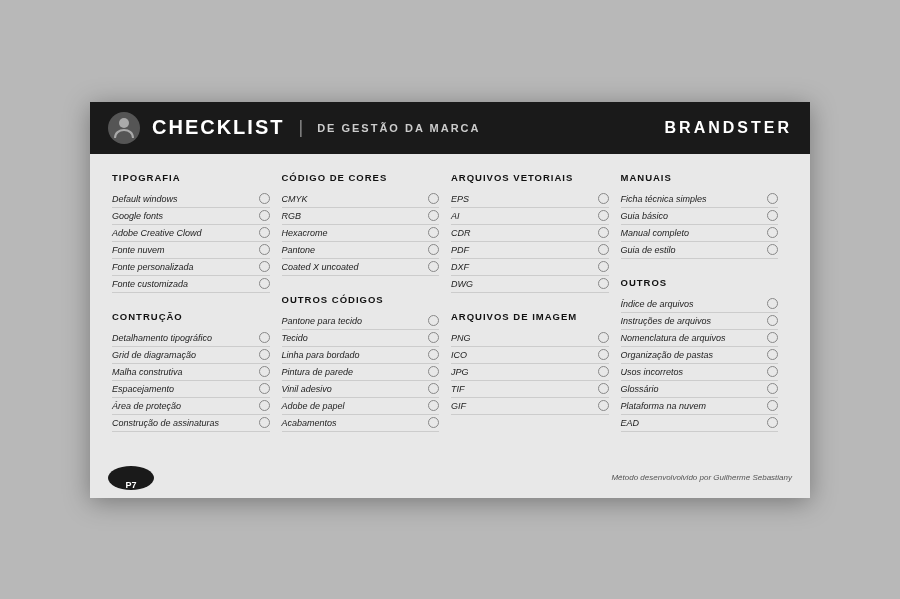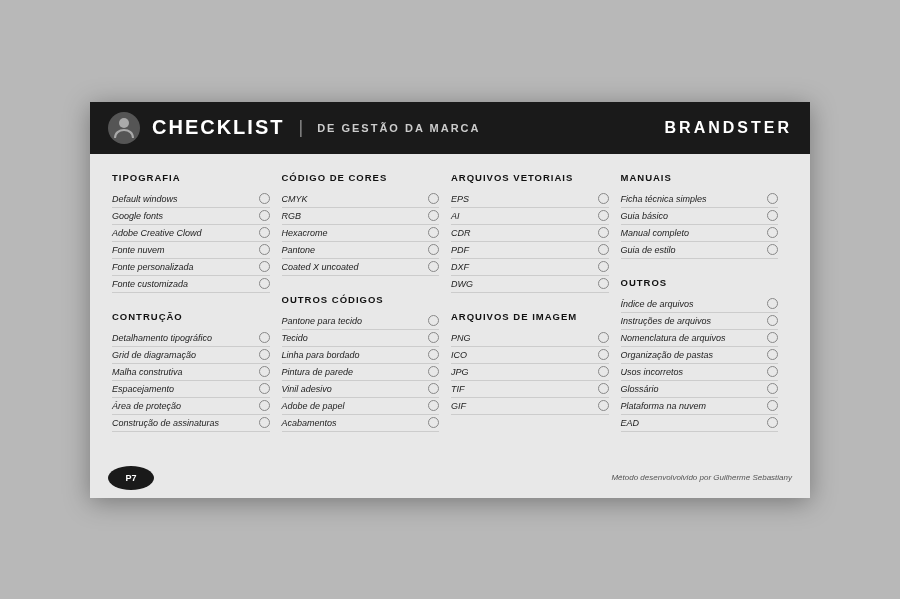--- a/index.html
+++ b/index.html
@@ -130,21 +130,21 @@
       justify-content: space-between;
       padding: 6px 18px 8px 18px;
       background: #e8e8e8;
     }
     .footer-badge {
       width: 46px;
       height: 24px;
       background: #1a1a1a;
       border-radius: 50%;
       display: flex;
-      align-items: center;
+      align-items: flex-end;
       justify-content: center;
       color: #fff;
       font-size: 9px;
       font-weight: bold;
     }
     .footer-credit {
       font-size: 8px;
       color: #555;
       font-style: italic;
     }

